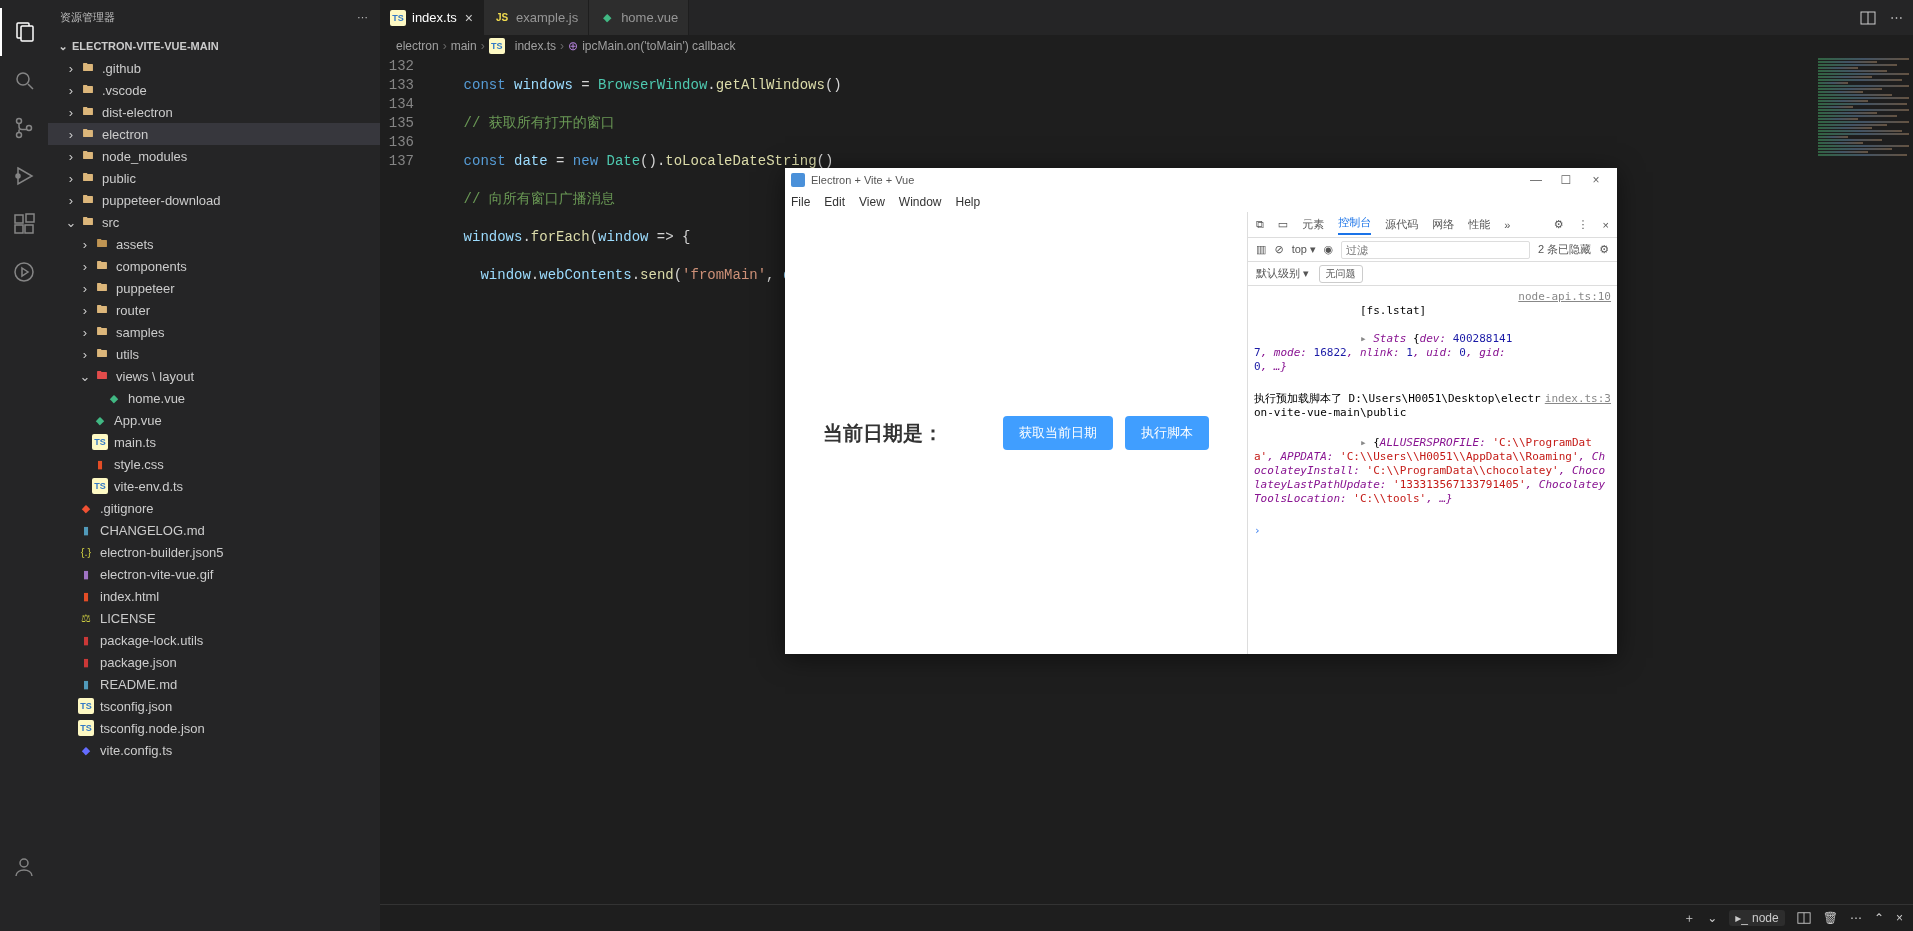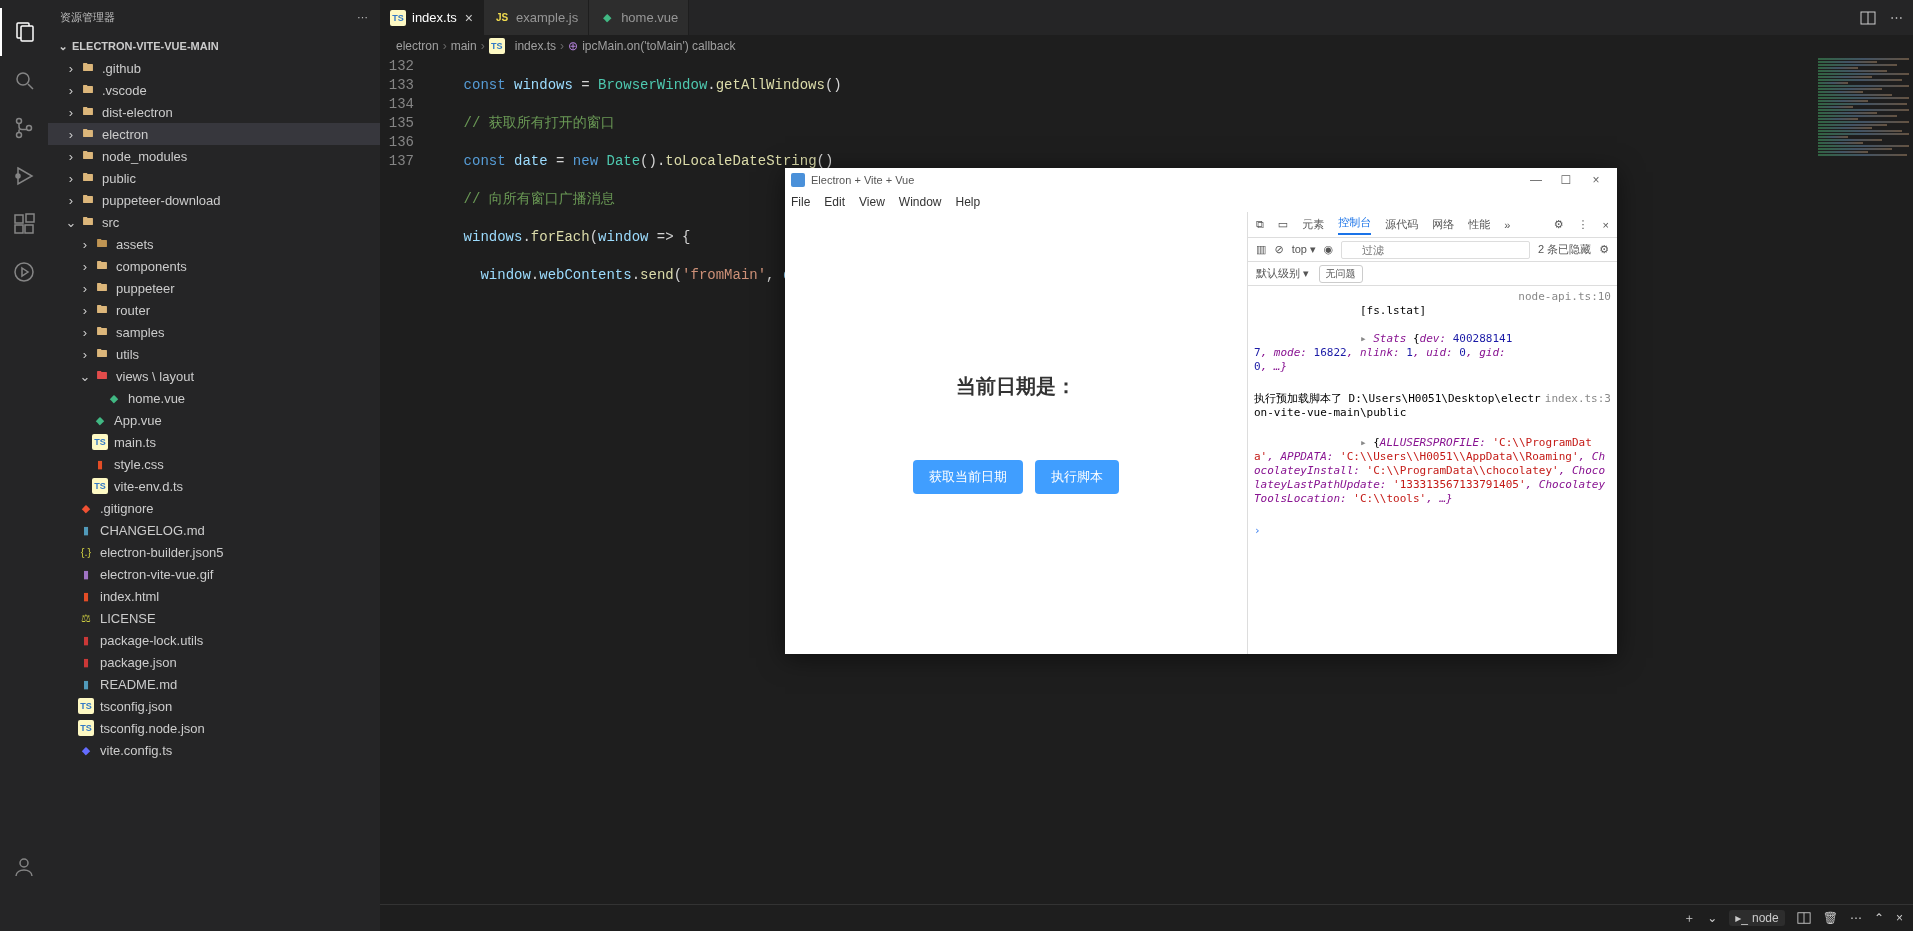--- a/index.html
+++ b/index.html
@@ -69,35 +69,35 @@
 .panel-label { background: #2d2d2d; padding: 1px 6px; border-radius: 3px; }
 
 
 .app-window { position: absolute; left: 405px; top: 168px; width: 832px; height: 486px; background: #fff; box-shadow: 0 4px 24px rgba(0,0,0,.5); display: flex; flex-direction: column; color: #000; }
 .titlebar { height: 24px; display: flex; align-items: center; padding: 0 6px; font-size: 11px; color: #555; background: #fff; }
 .title-icon { width: 14px; height: 14px; background: #4a90d9; border-radius: 2px; margin-right: 6px; }
 .title-spacer { flex: 1; }
 .win-btn { width: 30px; text-align: center; color: #666; font-size: 12px; }
 .menubar { height: 20px; display: flex; align-items: center; gap: 14px; padding: 0 6px; font-size: 12px; color: #333; }
 .app-body { flex: 1; display: flex; }
-.app-left { width: 462px; display: flex; flex-direction: column; align-items: center; justify-content: center; gap: 60px; }
+.app-left { width: 462px; display: flex; flex-direction: row; align-items: center; justify-content: center; gap: 60px; }
 .app-heading { font-size: 20px; font-weight: bold; color: #333; }
 .app-btns { display: flex; gap: 12px; }
 .app-btn { background: #409eff; color: #fff; border: none; padding: 8px 16px; border-radius: 4px; font-size: 13px; cursor: pointer; }
 .devtools { flex: 1; border-left: 1px solid #ddd; display: flex; flex-direction: column; font-size: 11px; }
 .dt-tabs { height: 26px; display: flex; align-items: center; border-bottom: 1px solid #ddd; gap: 14px; padding: 0 8px; color: #555; }
 .dt-tab.active { color: #1a73e8; border-bottom: 2px solid #1a73e8; padding-bottom: 3px; }
 .dt-filter { height: 24px; display: flex; align-items: center; gap: 8px; padding: 0 8px; border-bottom: 1px solid #ddd; color: #555; }
-.dt-filter-input { flex: 1; border: 1px solid #ddd; border-radius: 2px; height: 18px; font-size: 11px; padding: 0 20px; }
+.dt-filter-input { flex: 1; border: 1px solid #ddd; border-radius: 2px; height: 18px; font-size: 11px; padding: 0 4px; }
 .dt-row2 { height: 24px; display: flex; align-items: center; gap: 10px; padding: 0 8px; border-bottom: 1px solid #ddd; color: #555; }
 .dt-pill { border: 1px solid #ccc; padding: 1px 6px; border-radius: 3px; font-size: 10px; }
 .dt-console { flex: 1; padding: 4px 6px; font-family: Consolas, monospace; font-size: 11px; line-height: 14px; overflow: hidden; }
 .dt-line { display: flex; }
 .dt-msg { flex: 1; word-break: break-all; white-space: pre-wrap; }
-.dt-src { color: #888; margin-left: 4px; }
+.dt-src { color: #888; margin-left: 4px; text-decoration: underline; }
 .c-num { color: #1a1aa6; }
 .c-str { color: #c41a16; }
 .c-key { color: #881391; font-style: italic; }
 .c-prompt { color: #367cf1; }
 
 svg { display: block; }
 </style>
 </head>
 <body>
 

